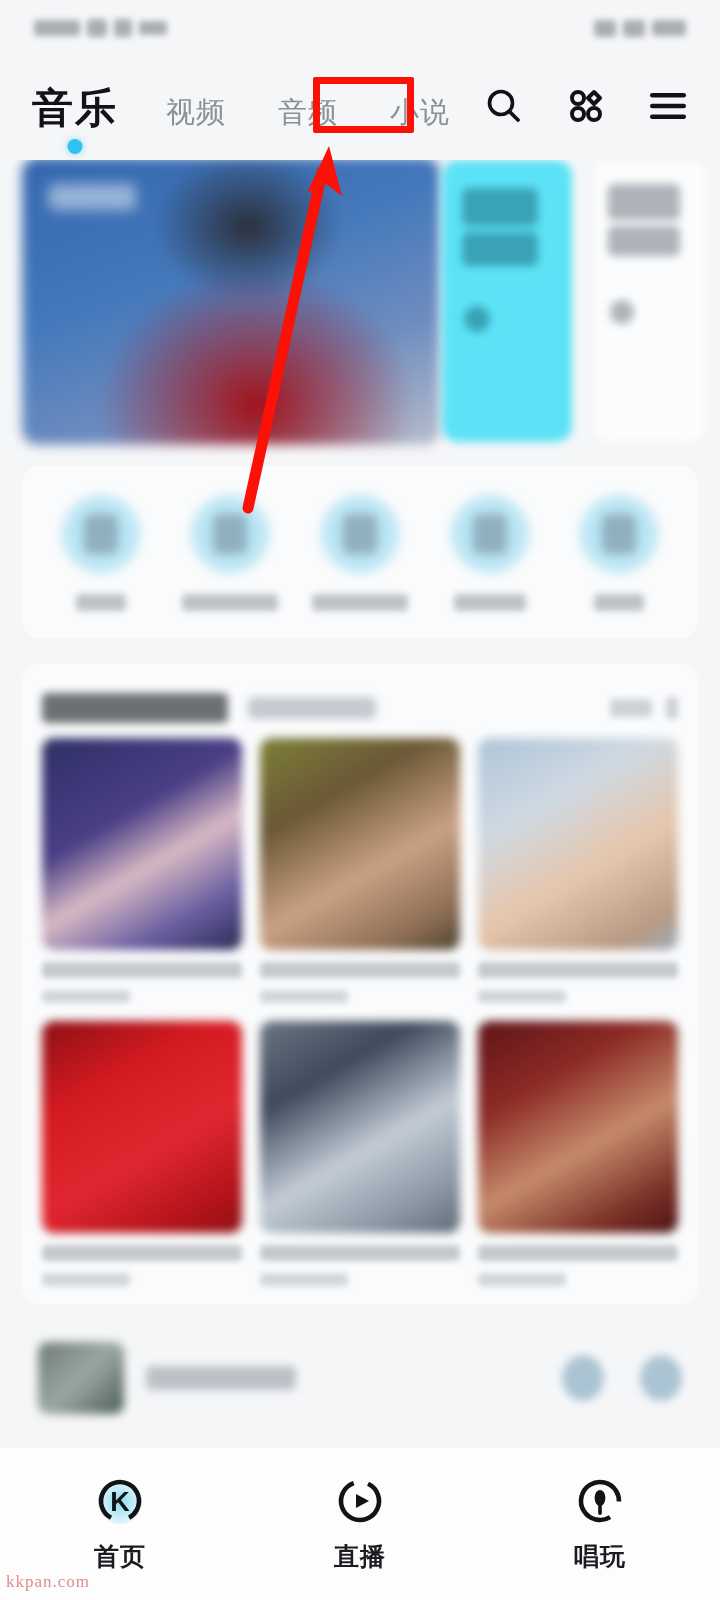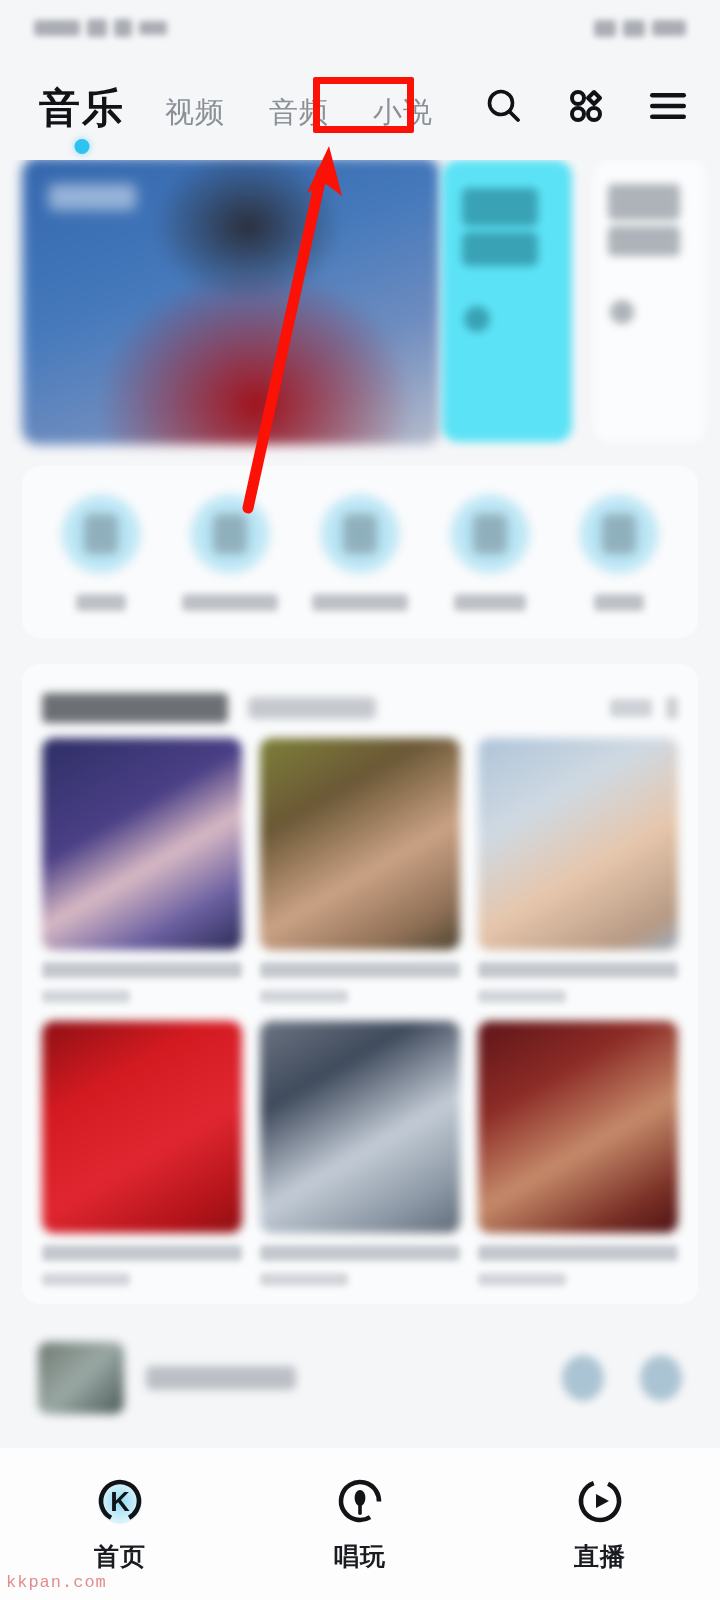--- a/index.html
+++ b/index.html
@@ -44,23 +44,22 @@
     display: flex;
     align-items: center;
     padding: 0 26px 0 30px;
     box-sizing: border-box;
     background: #f5f6f8;
     position: relative;
   }
   .tabs {
     display: flex;
     align-items: baseline;
-    gap: 32px;
+    gap: 40px;
     flex: 1;
-    margin-left: 7px;
   }
   .tab {
     position: relative;
     color: #8b9097;
     font-size: 29px;
     letter-spacing: 1px;
     padding: 2px 6px;
     white-space: nowrap;
   }
   .tab.active {
@@ -366,21 +365,21 @@
     width: 101px;
     height: 56px;
     border: 7px solid #fb1105;
     box-sizing: border-box;
     border-radius: 2px;
   }
   .watermark {
     position: absolute;
     left: 6px;
     bottom: 8px;
-    font-family: Liberation Mono, monospace;
+    font-family: Liberation Serif, serif;
     font-size: 17px;
     color: #e28b8b;
     letter-spacing: 1px;
   }
 </style>
 </head>
 <body>
 
 <div class="statusbar">
   <div class="sb-left">
@@ -536,36 +535,36 @@
         <circle cx="26" cy="26" r="19" fill="none" stroke="#111316" stroke-width="4.6" stroke-dasharray="100 19" transform="rotate(118 26 26)"></circle>
         <text x="26" y="36" text-anchor="middle" font-family="Liberation Sans, sans-serif" font-size="27" font-weight="bold" fill="#111316">K</text>
       </svg>
     </span>
     <span class="nlabel">首页</span>
   </div>
 
   <div class="nitem">
     <span class="nicon">
       <svg width="52" height="52" viewBox="0 0 52 52">
+        <circle cx="26" cy="26" r="19" fill="none" stroke="#111316" stroke-width="4.6" stroke-dasharray="104 15" transform="rotate(-65 26 26)"></circle>
+        <path d="M22 19 L35 26 L22 33 Z" fill="#111316"></path>
+      </svg>
+    </span>
+    <span class="nlabel">直播</span>
+  </div>
+
+  <div class="nitem">
+    <span class="nicon">
+      <svg width="52" height="52" viewBox="0 0 52 52">
         <circle cx="26" cy="26" r="19" fill="none" stroke="#111316" stroke-width="4.6" stroke-dasharray="100 19" transform="rotate(58 26 26)"></circle>
         <ellipse cx="26" cy="23" rx="5.4" ry="8" fill="#111316"></ellipse>
         <rect x="24.2" y="29" width="3.6" height="11" rx="1.8" fill="#111316"></rect>
       </svg>
     </span>
     <span class="nlabel">唱玩</span>
-  </div>
-
-  <div class="nitem">
-    <span class="nicon">
-      <svg width="52" height="52" viewBox="0 0 52 52">
-        <circle cx="26" cy="26" r="19" fill="none" stroke="#111316" stroke-width="4.6" stroke-dasharray="104 15" transform="rotate(-65 26 26)"></circle>
-        <path d="M22 19 L35 26 L22 33 Z" fill="#111316"></path>
-      </svg>
-    </span>
-    <span class="nlabel">直播</span>
   </div>
 
 
 </div>
 
 <div class="anno">
   <div class="anno-box"></div>
   <svg width="720" height="1600" style="position:absolute;left:0;top:0">
     <g>
       <line x1="248" y1="508" x2="322" y2="172" stroke="#fb1105" stroke-width="11" stroke-linecap="round"></line>

